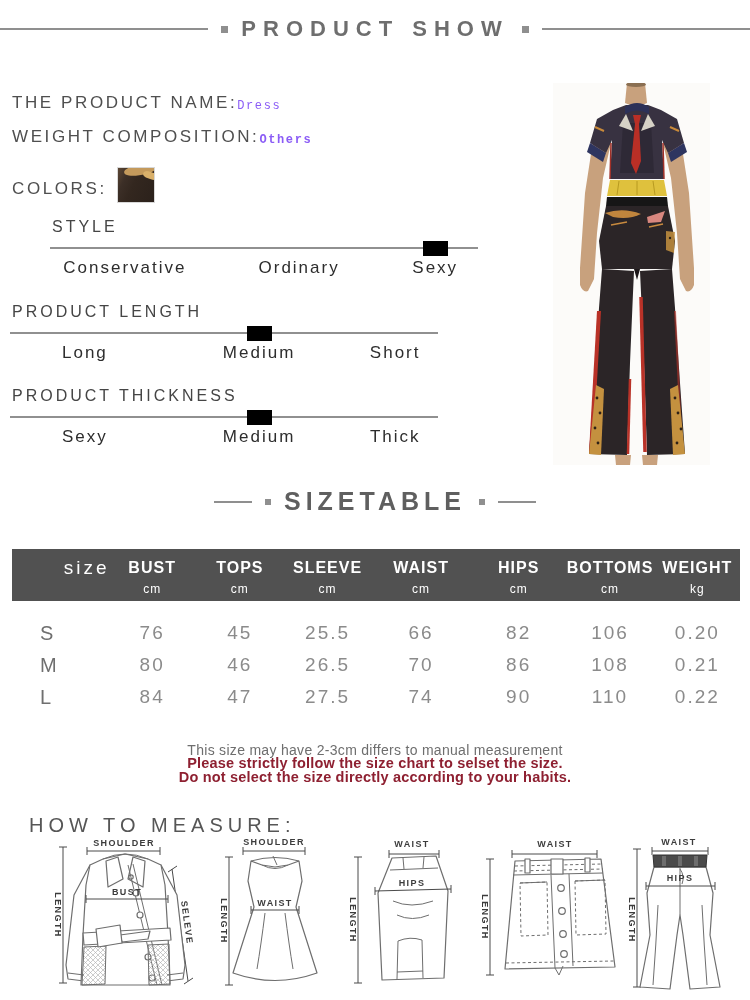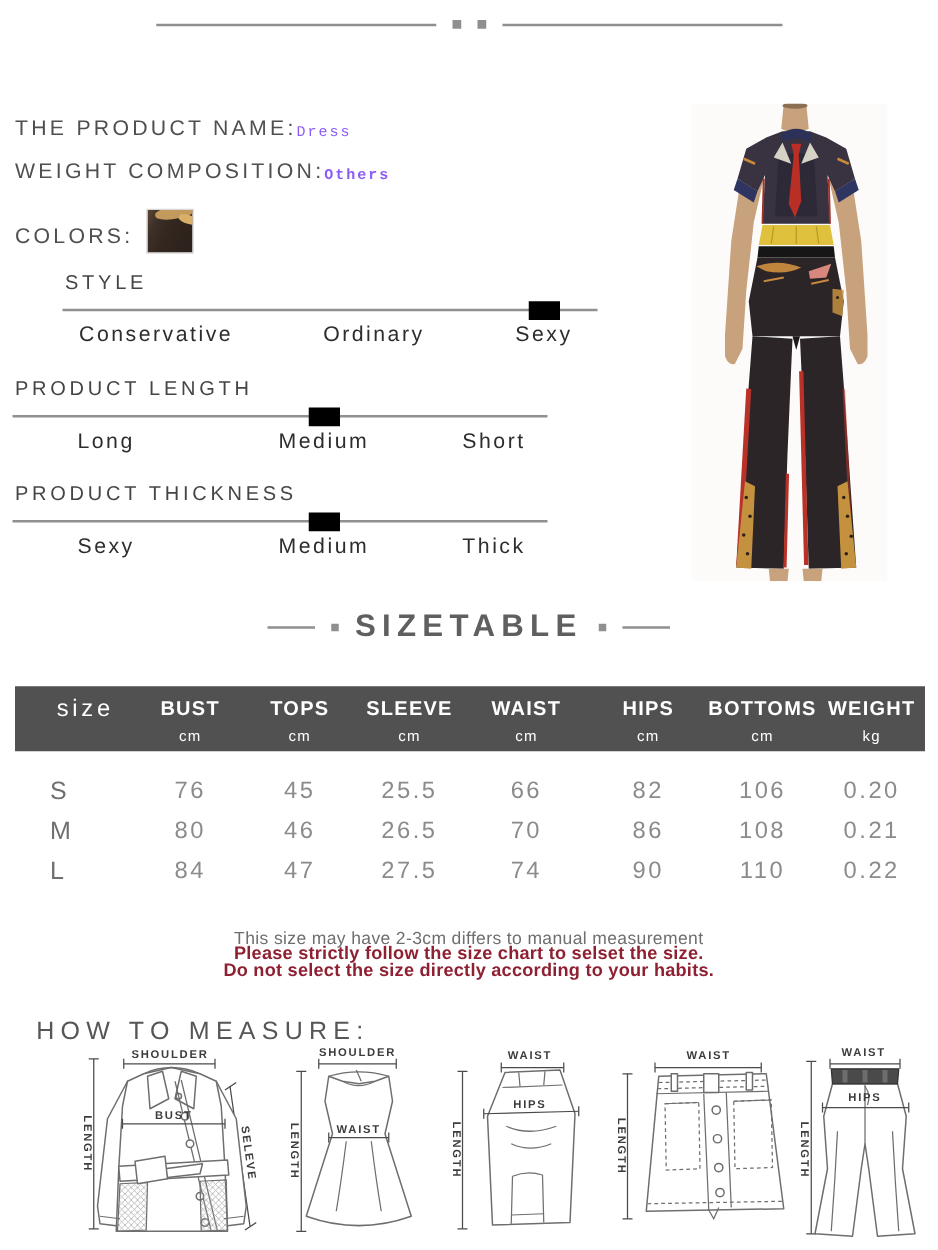--- a/index.html
+++ b/index.html
@@ -31,50 +31,51 @@
   .attr-track{position:relative;margin-top:11px;border-top:2px solid #909090;height:0;}
   .attr-marker{position:absolute;width:25px;height:15px;background:#000;top:-8.5px;}
   .attr-opts{position:relative;margin-top:9px;height:20px;}
   .attr-opt{position:absolute;transform:translateX(-50%);font-size:17px;color:#2d2d2d;letter-spacing:2px;white-space:nowrap;}
   
   .size-table{position:absolute;left:12px;top:549px;width:728px;--cols:13.4% 11.7% 12.4% 11.7% 14% 12.8% 12.3% 11.7%;}
   .t-head{display:grid;grid-template-columns:var(--cols);background:#515151;height:52px;}
   .th{display:flex;flex-direction:column;align-items:center;padding-top:9px;color:#fff;}
   .th-label{font-size:16px;font-weight:bold;letter-spacing:1px;line-height:19px;}
   .th-unit{font-size:12px;margin-top:5px;letter-spacing:1px;min-height:13px;}
-  .th-size{align-items:center;padding-left:15px;}
+  .th-size{align-items:flex-end;padding-left:15px;}
   .th-size .th-label{font-size:19px;font-weight:normal;letter-spacing:3px;}
   .t-body{margin-top:16px;}
   .t-row{display:grid;grid-template-columns:var(--cols);height:32px;align-items:center;}
   .td{text-align:center;font-size:19px;color:#8b8b8b;letter-spacing:2px;}
   .td-size{text-align:left;padding-left:28px;font-size:20px;color:#6f6f6f;letter-spacing:0;}
   
   .note-gray{position:absolute;top:742px;left:0;width:100%;text-align:center;font-size:14px;color:#6e6e6e;letter-spacing:0.3px;}
   .notes-red{position:absolute;top:757px;left:0;width:100%;text-align:center;font-size:14.5px;font-weight:bold;
              color:#8e2031;line-height:13.5px;letter-spacing:0.2px;}
   
   .measure-title{position:absolute;left:12px;top:797px;font-size:20px;color:#565656;letter-spacing:5px;font-weight:normal;margin:17px;}
-  .diagrams{position:absolute;left:12px;top:835px;width:604px;height:165px;}
+  .diagrams{position:absolute;left:0;top:835px;width:604px;height:165px;}
   .diag{position:absolute;top:0;}
   .dlabel{font:bold 9px "Liberation Sans",sans-serif;fill:#3c3c3c;letter-spacing:1.4px;}
   .mline{stroke:#4a4a4a;stroke-width:1;fill:none;}
   .garm{stroke:#6e6e6e;stroke-width:1.2;fill:#fff;stroke-linejoin:round;}
   .gline{stroke:#6e6e6e;stroke-width:1;fill:none;}
   .dash{stroke-dasharray:3,2.5;}
   
   .photo{position:absolute;left:553px;top:83px;width:157px;height:382px;}
 </style>
 </head>
 <body>
 
 <div id="page">
 
   <div class="sec-header" style="top:16px;">
     <span class="hline long"></span>
     <span class="sq"></span>
+    <span class="top-title">PRODUCT SHOW</span>
     <span class="sq"></span>
     <span class="hline long"></span>
   </div>
 
   <div class="info-row" style="top:93px;">
     <span class="info-label">THE PRODUCT NAME:</span>
     <span class="info-value">Dress</span>
   </div>
   <div class="info-row" style="top:127px;">
     <span class="info-label">WEIGHT COMPOSITION:</span>

